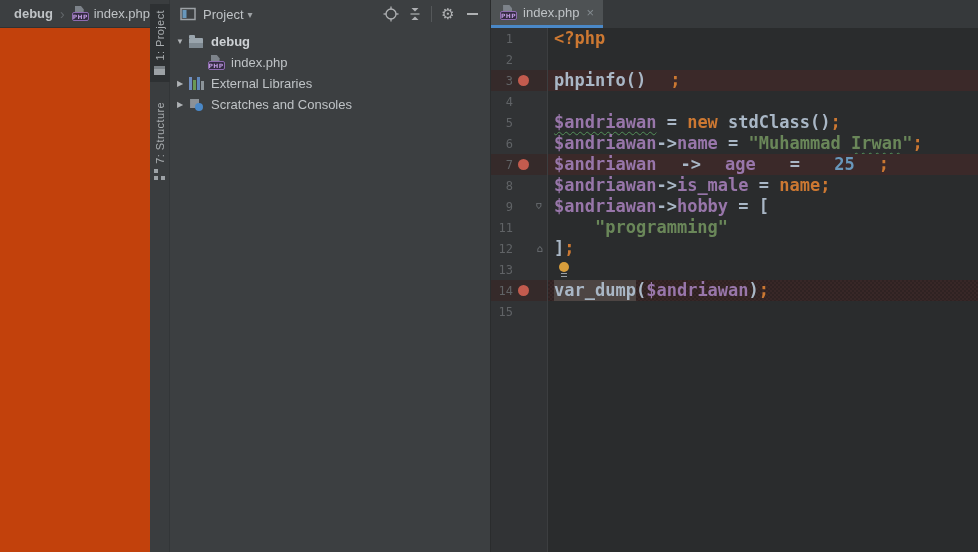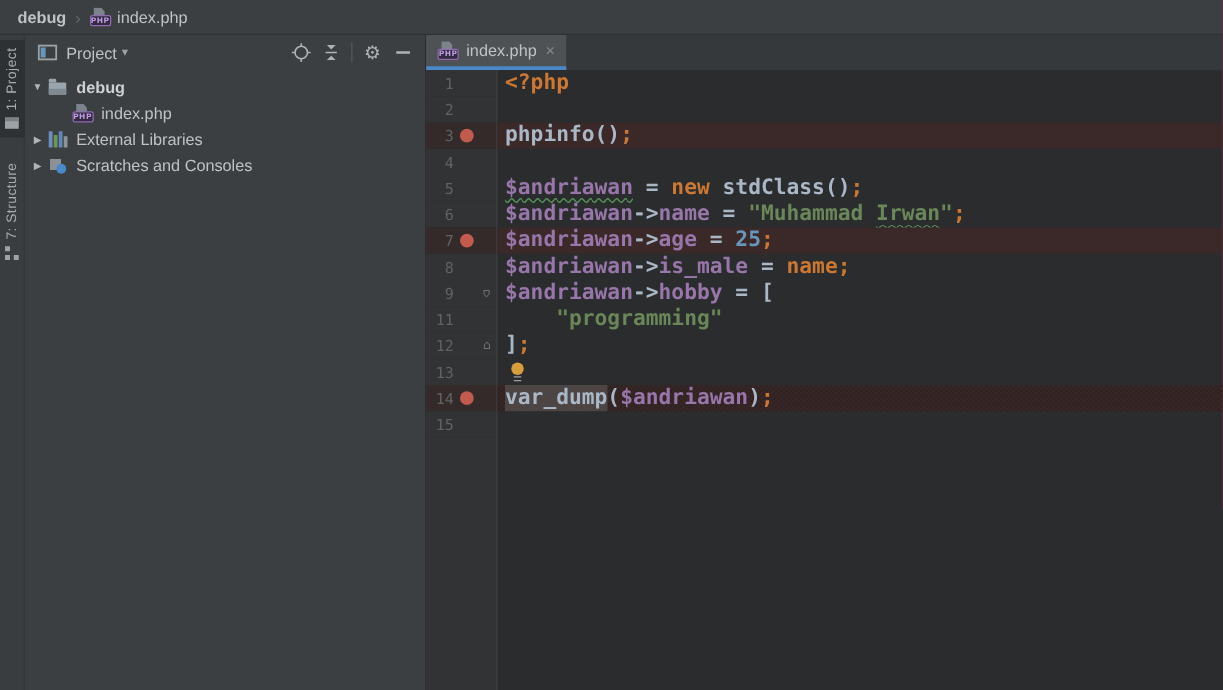--- a/index.html
+++ b/index.html
@@ -1,18 +1,18 @@
 <!DOCTYPE html>
 <html><head>
 <meta charset="utf-8">
 <style>
   * { box-sizing: border-box; margin: 0; padding: 0; }
   html,body { width: 978px; height: 552px; overflow: hidden; }
   body { font-family: "Liberation Sans","DejaVu Sans",sans-serif; background:#2B2B2B; }
-  .app { width: 978px; height: 552px; display:flex; flex-direction:column; background:#ec4899; }
+  .app { width: 978px; height: 552px; display:flex; flex-direction:row; background:#c2410c; }
 
   
   .topbar { height:28px; flex:none; background:#3C3F41; display:flex; align-items:center;
             padding-left:14px; border-bottom:1px solid #2F3233; }
   .topbar .crumb { color:#BFC3C6; font-size:13px; }
   .topbar .crumb.bold { font-weight:bold; }
   .topbar .chev { color:#63676B; font-size:14px; margin:0 7px; }
   .topbar .php-icon { margin-right:5px; }
 
   
@@ -94,21 +94,21 @@
   .bp-dot { width:11px; height:11px; border-radius:50%; background:#C25B4E; }
   .fold-zone { flex:none; width:13px; text-align:center; color:#6E7276; font-size:10px;
                font-family:"DejaVu Sans",sans-serif; }
   .fold-marker { display:inline-block; }
   .fold-marker.fold-open { transform:rotate(180deg); }
 
   .code-cell { flex:1; padding-left:6px; white-space:pre; display:flex; align-items:center;
                font-family:"DejaVu Sans Mono","Liberation Mono",monospace; font-size:17px;
                font-weight:bold; color:#A9B7C6; line-height:21px; }
   .hl-solid .gutter-cell { background:#352A2A; }
-  .hl-solid .code-cell { background:#3B2929; }
+  .hl-solid .code-cell { background:#3B2929;gap:24px; }
   .hl-checker .gutter-cell { background:#352A2A;align-items:center; }
   .hl-checker .code-cell {
       background-color:#382727;
       background-image:
         linear-gradient(45deg,#2F2222 25%,transparent 25%,transparent 75%,#2F2222 75%),
         linear-gradient(45deg,#2F2222 25%,transparent 25%,transparent 75%,#2F2222 75%);
       background-size:4px 4px; background-position:0 0,2px 2px; }
 
   .tok-keyword { color:#CC7832; }
   .tok-plain { color:#A9B7C6; }

